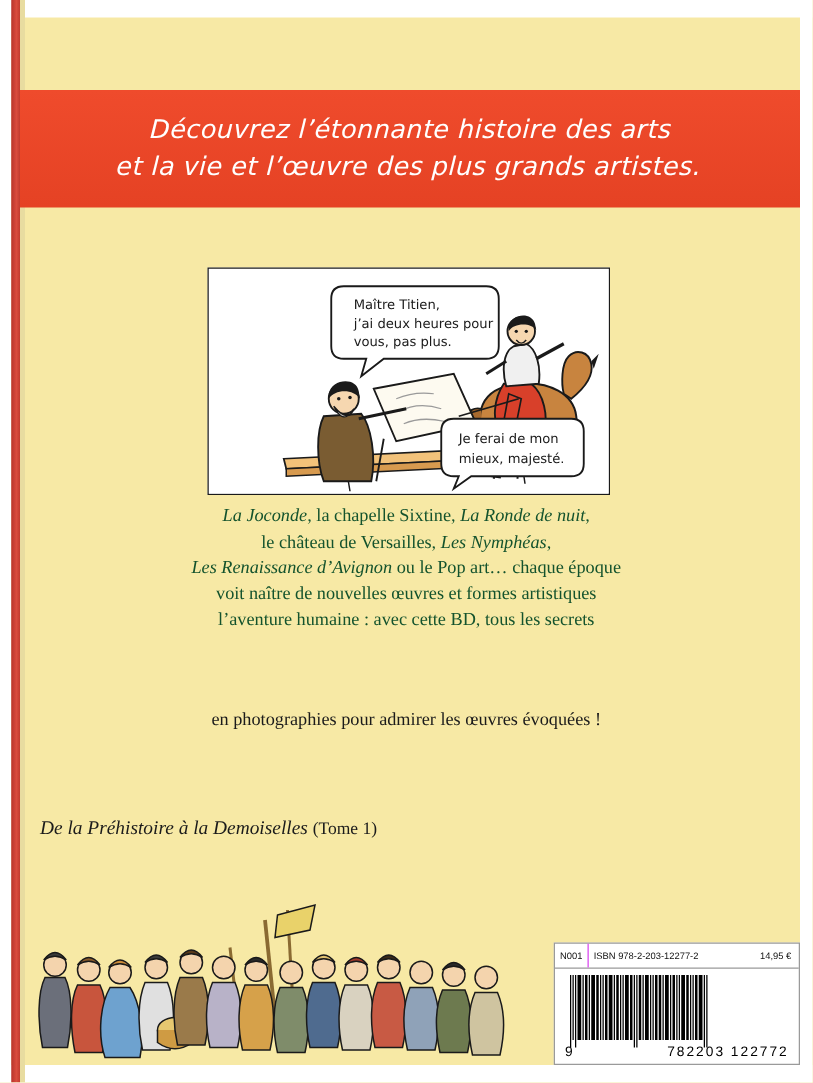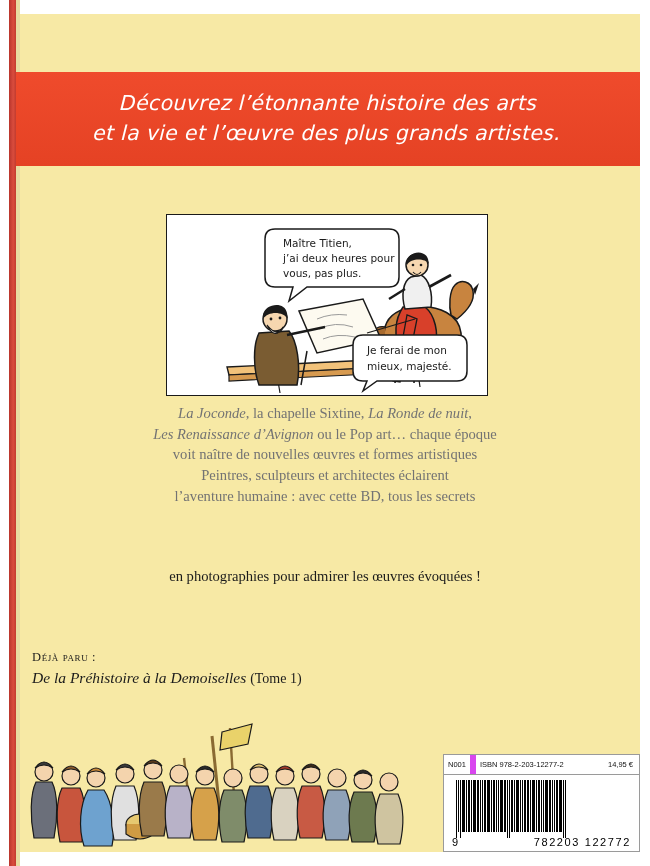--- a/index.html
+++ b/index.html
@@ -106,21 +106,21 @@
   
   .blurb {
     position: absolute;
     top: 403px;
     left: 70px;
     width: 510px;
     text-align: center;
     font-family: "Liberation Serif", serif;
     font-size: 14.6px;
     line-height: 1.42;
-    color: #737373;
+    color: #14532d;
   }
   .blurb i { font-style: italic; }
 
   .blurb2 {
     position: absolute;
     top: 566px;
     left: 70px;
     width: 510px;
     text-align: center;
     font-family: "Liberation Serif", serif;
@@ -180,21 +180,21 @@
     align-items: center;
     font-family: "Liberation Sans", sans-serif;
     font-size: 7.5px;
     color: #111;
     box-sizing: border-box;
   }
   .bt-cell {
     padding: 0 4px;
     white-space: nowrap;
   }
-  .bt-cell.sep { border-right: 6px solid #d946ef; height: 100%; display:flex; align-items:center;}
+  .bt-cell.sep { border-right: 1px solid #d946ef; height: 100%; display:flex; align-items:center;}
   .bt-cell.price { margin-left: auto; padding-right: 6px; }
   .barcode-area {
     position: relative;
     height: 76px;
     padding: 5px 12px 0 12px;
     box-sizing: border-box;
   }
   .bars {
     height: 52px;
     width: 100%;
@@ -310,33 +310,34 @@
         <text x="200" y="155" font-family="DejaVu Sans, sans-serif" font-size="10.5" fill="#1a1a1a">mieux, majesté.</text>
       </g>
     </svg>
   </div>
 
   <div class="blurb">
     <div>
       <i>La Joconde</i><span>, la chapelle Sixtine, </span><i>La Ronde de nuit</i><span>,</span>
     </div>
     <div>
+      <span>le château de Versailles, </span><i>Les Nymphéas</i><span>,</span>
+    </div>
+    <div>
       <i>Les Renaissance d’Avignon</i><span> ou le Pop art… chaque époque</span>
     </div>
     <div>voit naître de nouvelles œuvres et formes artistiques</div>
-    <div>Peintres, sculpteurs et architectes éclairent</div>
     <div>l’aventure humaine : avec cette BD, tous les secrets</div>
   </div>
 
   <div class="blurb2">
     <div>en photographies pour admirer les œuvres évoquées !</div>
   </div>
 
   <div class="deja">
-    <div class="deja-label">Déjà paru :</div>
     <div class="deja-title">
       <span>De la Préhistoire à la Demoiselles</span>
       <span class="tome">(Tome 1)</span>
     </div>
   </div>
 
   <div class="crowd">
     <svg width="440" height="150" viewBox="0 0 440 150">
 
       <path d="M196 34 L206 130" stroke="#8a6a32" stroke-width="3" fill="none"></path>

